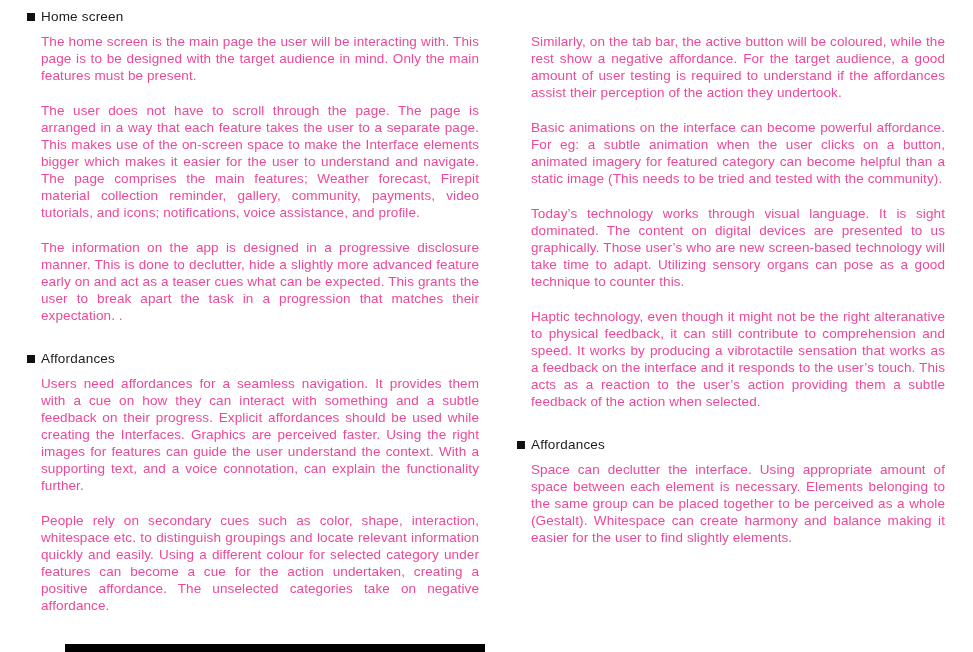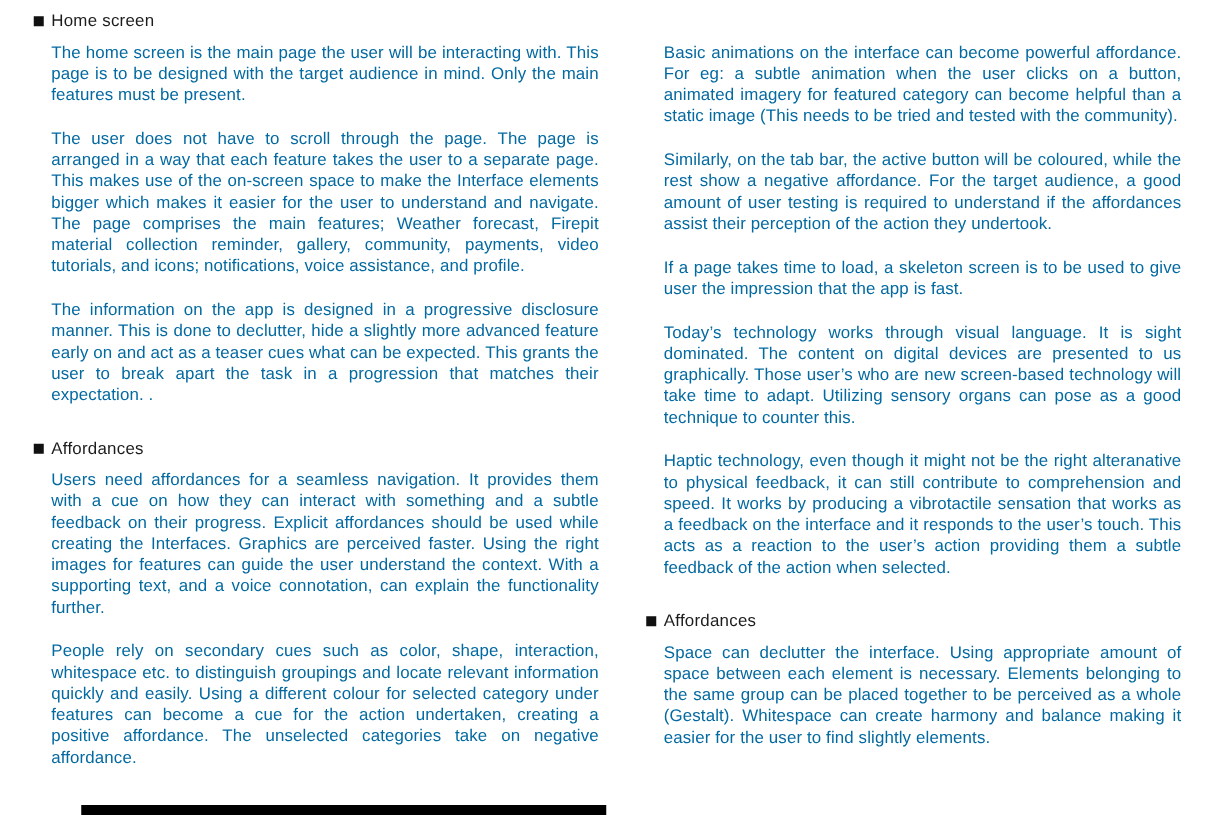--- a/index.html
+++ b/index.html
@@ -40,21 +40,21 @@
     letter-spacing: 0.2px;
     color: #1c1c1c;
   }
   .body { margin-left: 14px; }
   .body p {
     font-size: 13.5px;
     line-height: 17px;
     letter-spacing: 0.1px;
     text-align: justify;
     margin: 0 0 18px 0;
-    color: #0369a1;
+    color: #ec4899;
   }
   .body p:last-child { margin-bottom: 18px; }
   .bottom-bar {
     position: absolute;
     left: 65px;
     bottom: 0;
     width: 420px;
     height: 8px;
     background: #000000;
   }
@@ -88,23 +88,22 @@
         <p>People rely on secondary cues such as color, shape, interaction, whitespace etc. to distinguish groupings and locate relevant information quickly and easily. Using a different colour for selected category under features can become a cue for the action undertaken, creating a positive affordance. The unselected categories take on negative affordance.</p>
       </div>
     </section>
 
   </div>
 
   <div class="col col-right">
 
     <section class="section">
       <div class="body">
+        <p>Similarly, on the tab bar, the active button will be coloured, while the rest show a negative affordance. For the target audience, a good amount of user testing is required to understand if the affordances assist their perception of the action they undertook.</p>
         <p>Basic animations on the interface can become powerful affordance. For eg: a subtle animation when the user clicks on a button, animated imagery for featured category can become helpful than a static image (This needs to be tried and tested with the community).</p>
-        <p>Similarly, on the tab bar, the active button will be coloured, while the rest show a negative affordance. For the target audience, a good amount of user testing is required to understand if the affordances assist their perception of the action they undertook.</p>
-        <p>If a page takes time to load, a skeleton screen is to be used to give user the impression that the app is fast.</p>
         <p>Today’s technology works through visual language. It is sight dominated. The content on digital devices are presented to us graphically. Those user’s who are new screen-based technology will take time to adapt. Utilizing sensory organs can pose as a good technique to counter this.</p>
         <p>Haptic technology, even though it might not be the right alteranative to physical feedback, it can still contribute to comprehension and speed. It works by producing a vibrotactile sensation that works as a feedback on the interface and it responds to the user’s touch. This acts as a reaction to the user’s action providing them a subtle feedback of the action when selected.</p>
       </div>
     </section>
 
     <section class="section">
       <div class="heading">
         <span class="bullet"></span>
         <span class="heading-text">Affordances</span>
       </div>

